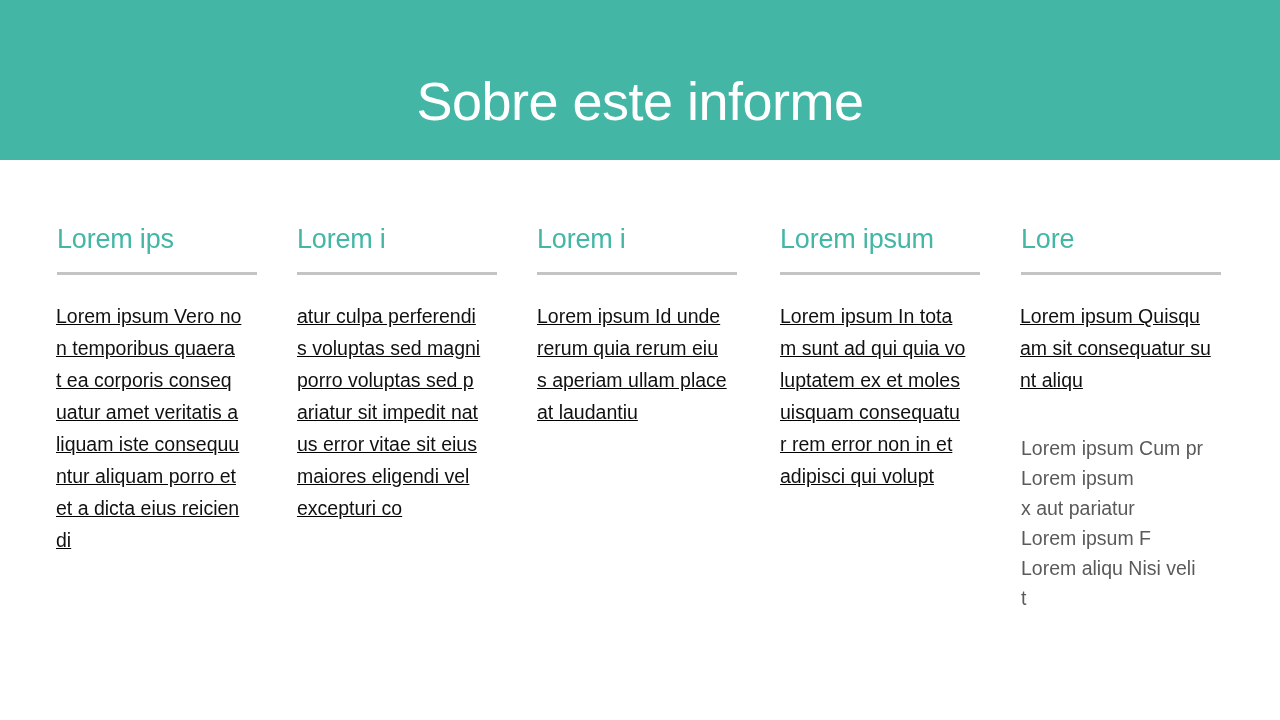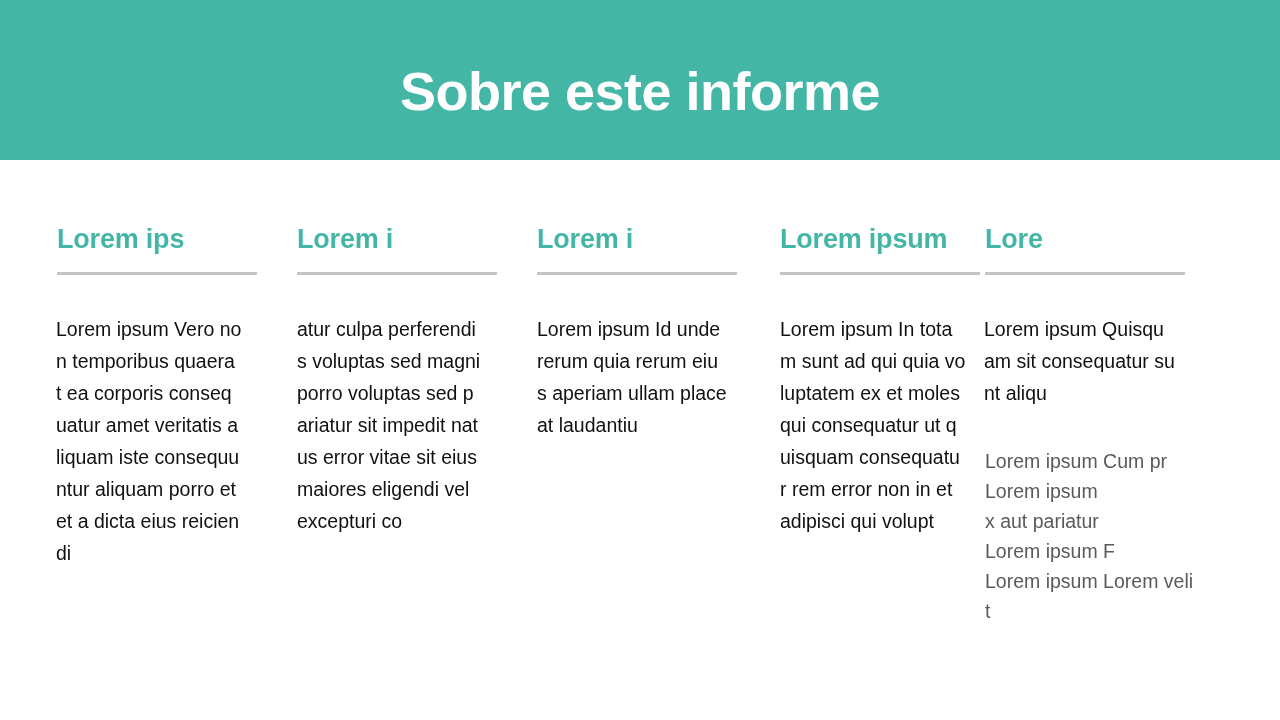--- a/index.html
+++ b/index.html
@@ -8,36 +8,36 @@
       background: #ffffff;
       font-family: "Liberation Sans", "DejaVu Sans", sans-serif;
       position: relative;
     }
     .header {
       position: absolute; left: 0; top: 0; width: 1280px; height: 160px;
       background: #43b6a6;
       display: flex; align-items: center; justify-content: center;
     }
     .header h1 {
-      margin: 4px; color: #ffffff; font-weight: 700; font-size: 54px;
-      letter-spacing: -0.5px; position: relative; top: 11px;
+      margin: 4px; color: #ffffff; font-weight: 400; font-size: 54px;
+      letter-spacing: -0.5px; position: relative; top: 21px;
     }
     .col {
       position: absolute; top: 220px; width: 205px;
     }
     .col h2 {
       margin: 0; height: 38px; line-height: 38px;
-      color: #43b6a6; font-size: 27px; font-weight: 700;
+      color: #43b6a6; font-size: 27px; font-weight: 400;
       white-space: nowrap; overflow: hidden; letter-spacing: -0.2px;
     }
     .col .rule {
       margin-top: 14px; width: 200px; height: 3px; background: #c4c4c4;
     }
     .col .body {
-      margin-top: 38px; width: 205px;
+      margin-top: 25px; width: 205px; text-decoration: underline;
     }
     .col .body .line {
       display: block; height: 32px; line-height: 32px;
       font-size: 19.5px; color: #111111; white-space: nowrap;
     }
     .list { margin-top: 37px; }
     .list .line {
       display: block; height: 30px; line-height: 30px;
       font-size: 19.5px; color: #5a5a5a; white-space: nowrap;
     }
@@ -89,36 +89,35 @@
   </div>
 </div>
 
 <div class="col" style="left:780px;">
   <h2>Lorem ipsum</h2>
   <div class="rule"></div>
   <div class="body">
     <span class="line">Lorem ipsum In tota</span>
     <span class="line">m sunt ad qui quia vo</span>
     <span class="line">luptatem ex et moles</span>
-    <span class="line">qui consequatur ut q</span>
     <span class="line">uisquam consequatu</span>
     <span class="line">r rem error non in et</span>
     <span class="line">adipisci qui volupt</span>
   </div>
 </div>
 
-<div class="col" style="left:985px;">
+<div class="col" style="left:1021px;">
   <h2>Lore</h2>
   <div class="rule"></div>
   <div class="body" style="margin-left:-1px;">
     <span class="line">Lorem ipsum Quisqu</span>
     <span class="line">am sit consequatur su</span>
     <span class="line">nt aliqu</span>
   </div>
   <div class="list">
     <span class="line">Lorem ipsum Cum pr</span>
     <span class="line">Lorem ipsum</span>
     <span class="line">x aut pariatur</span>
     <span class="line">Lorem ipsum F</span>
-    <span class="line">Lorem ipsum Lorem veli</span>
+    <span class="line">Lorem aliqu Nisi veli</span>
     <span class="line">t</span>
   </div>
 </div>
 
 </body></html>

